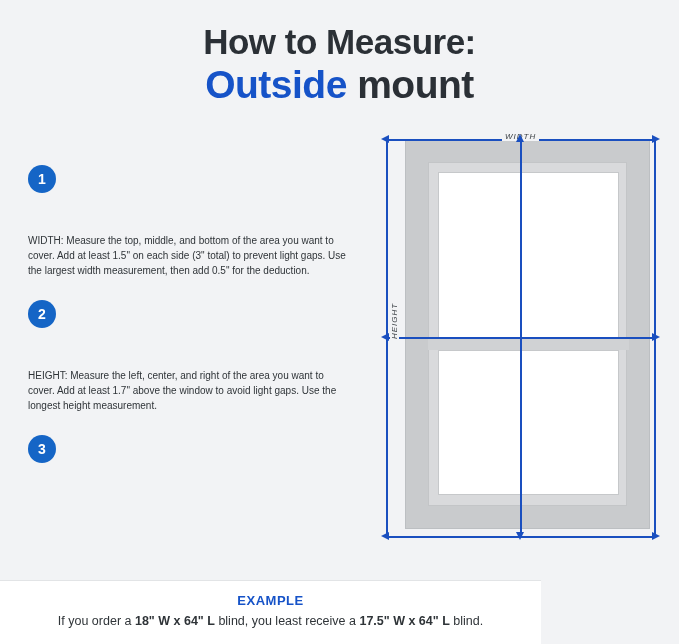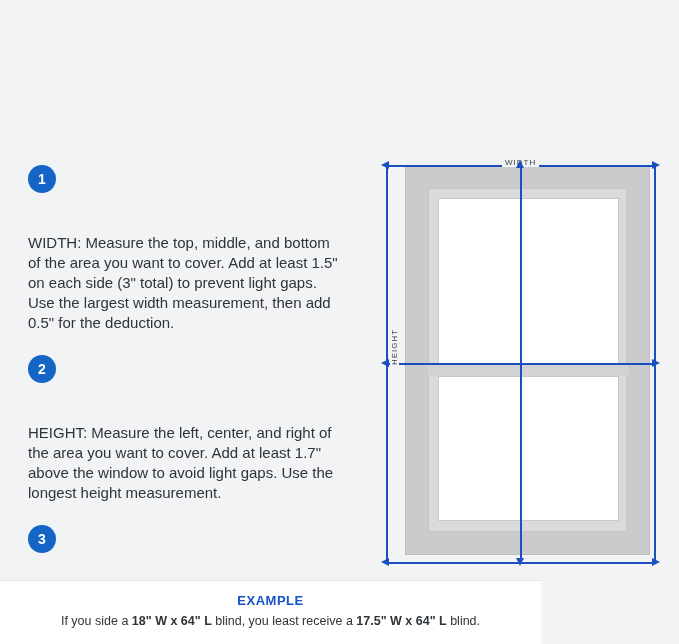--- a/index.html
+++ b/index.html
@@ -64,39 +64,40 @@
     background: #1565c6;
     color: #ffffff;
     font-size: 14px;
     font-weight: bold;
     display: flex;
     align-items: center;
     justify-content: center;
     margin-bottom: 10px;
   }
   .step-text {
-    font-size: 15px;
-    line-height: 20px;
+    font-size: 10px;
+    line-height: 15px;
     color: #2f3438;
     width: 318px;
     margin-top: 40px;
   }
   .step-text .lead {
     font-weight: normal;
   }
   .step2 { margin-top: 22px; }
   .step3 { margin-top: 22px; }
 
   
   .diagram {
     position: absolute;
     left: 378px;
-    top: 148px;
+    top: 122px;
     width: 285px;
     height: 425px;
+    font-style: italic;
   }
   .window-outer {
     position: absolute;
     left: 27px;
     top: 17px;
     width: 245px;
     height: 390px;
     background: #c9cbcd;
     border: 1px solid #bcbfc2;
     box-sizing: border-box;
@@ -212,20 +213,24 @@
     font-size: 12.5px;
     color: #2f3438;
   }
   .footer-text b { font-weight: bold; }
 </style>
 </head>
 <body>
 
 <div class="page">
 
+  <div class="title-block">
+    <div class="title-line1">How to Measure:</div>
+    <div class="title-line2"><span class="title-accent">Outside</span><span> mount</span></div>
+  </div>
 
   <div class="steps">
 
     <div class="step step1">
       <div class="badge">1</div>
       <div class="step-text"><span class="lead">WIDTH:</span><span> Measure the top, middle, and bottom of the area you want to cover. Add at least 1.5" on each side (3" total) to prevent light gaps. Use the largest width measurement, then add 0.5" for the deduction.</span></div>
     </div>
 
     <div class="step step2">
       <div class="badge">2</div>
@@ -267,16 +272,16 @@
     <div class="arrow-line h-line" style="left:8px; top:215px; width:269px;"></div>
     <div class="arrow-head ah-left" style="left:3px; top:211px;"></div>
     <div class="arrow-head ah-right" style="left:274px; top:211px;"></div>
 
     <div class="dim-label vertical" style="left:12px; top:220px;">HEIGHT</div>
 
   </div>
 
   <div class="footer">
     <div class="footer-title">EXAMPLE</div>
-    <div class="footer-text"><span>If you side a </span><b>18" W x 64" L</b><span> blind, you least receive a </span><b>17.5" W x 64" L</b><span> blind.</span></div>
+    <div class="footer-text"><span>If you order a </span><b>18" W x 64" L</b><span> blind, you least receive a </span><b>17.5" W x 64" L</b><span> blind.</span></div>
   </div>
 
 </div>
 
 </body></html>

